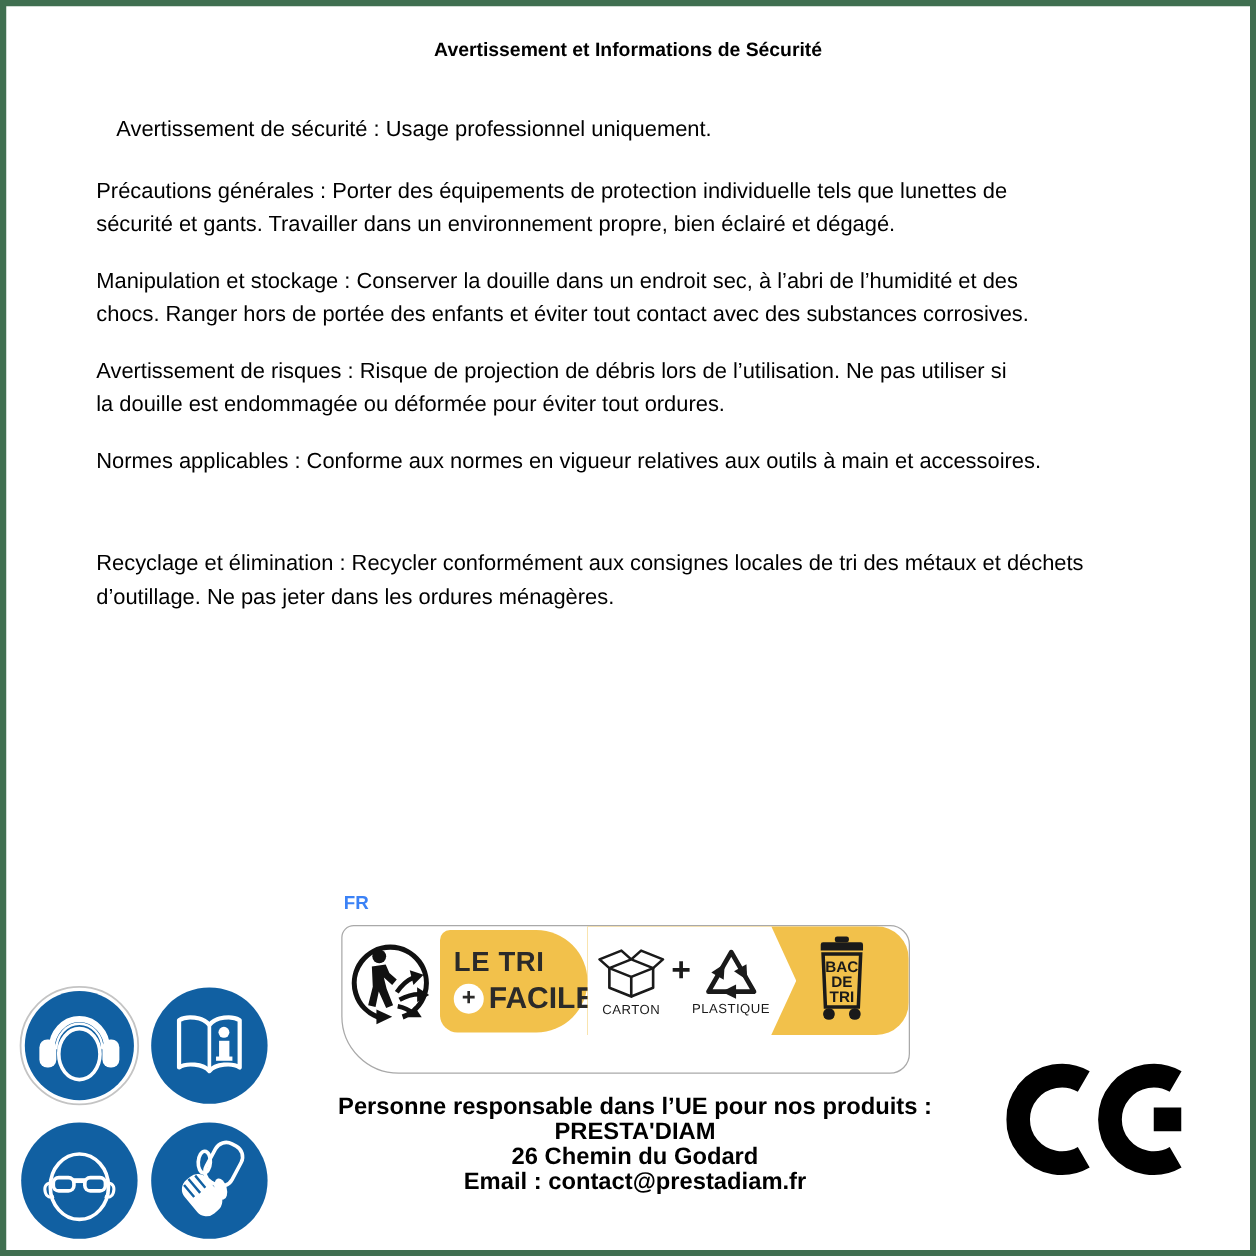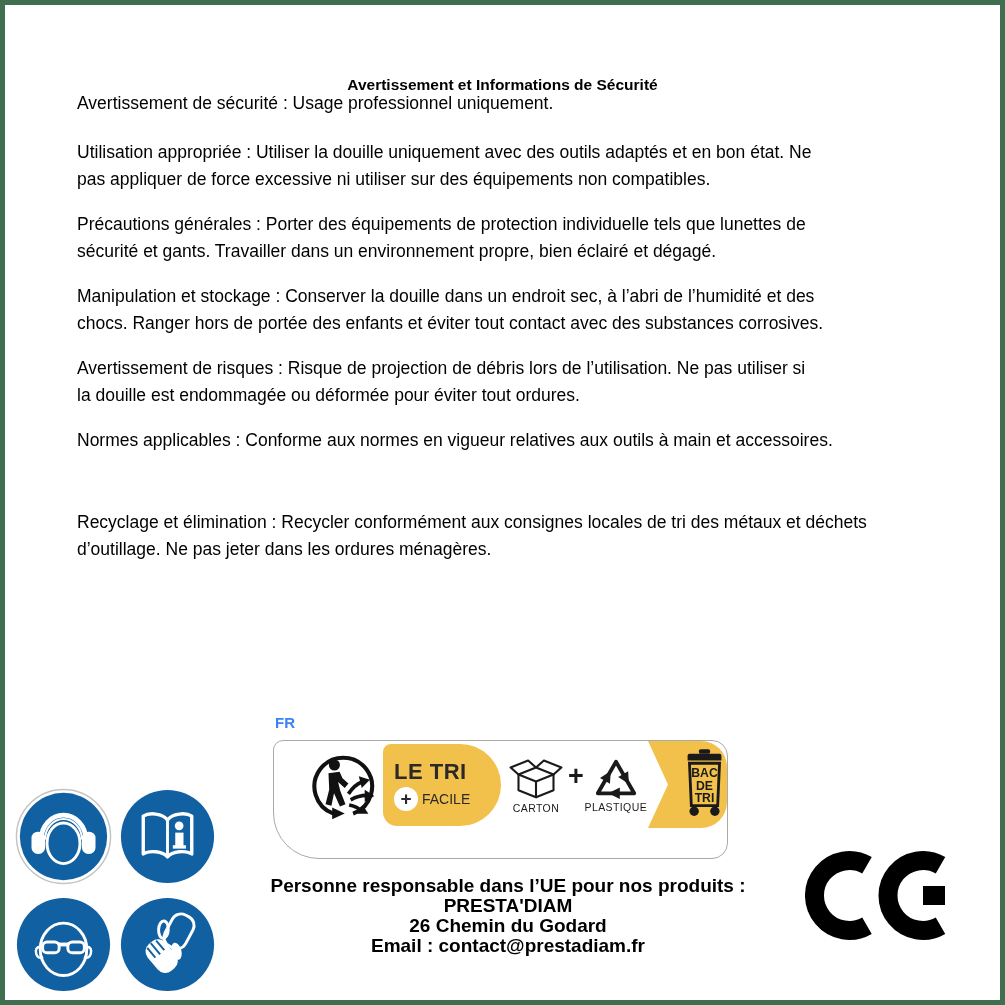--- a/index.html
+++ b/index.html
@@ -3,59 +3,59 @@
 <meta charset="utf-8">
 <style>
   html,body{margin:0;padding:0;}
   body{
     width:1005px;height:1005px;position:relative;background:#fff;
     border:5px solid #406F50;box-sizing:border-box;
     font-family:"Liberation Sans",sans-serif;color:#000;overflow:hidden;
   }
   .page-title{
     position:absolute;top:27px;left:0;right:0;text-align:center;
-    font-weight:bold;font-size:15.5px;margin-top:44px;
+    font-weight:bold;font-size:15.5px;
   }
   .content{
     position:absolute;left:72px;top:85px;width:910px;
     font-size:17.5px;line-height:27px;
   }
   .content p{margin:0 0 18px;white-space:pre-line;}
-  .content p.p-first{margin-bottom:22px;}
+  .content p.p-first{margin-bottom:22px;margin-left:16px;}
   .content p.p-recycle{margin-top:55px;}
 
   
   .pictos{
     position:absolute;left:10px;top:783px;
     display:grid;grid-template-columns:97px 97px;gap:11px 7px;
   }
   .picto svg{display:block;width:97px;height:97px;}
 
   
   .fr-code{position:absolute;left:270px;top:709px;font-weight:bold;font-size:15px;color:#3b82f6;}
   .infotri{
     position:absolute;left:268px;top:735px;width:455px;height:119px;
     background:#fff;border:1.5px solid #a9a9a9;box-sizing:border-box;
-    border-radius:10px 16px 16px 46px;overflow:hidden;padding-left:31px;
+    border-radius:10px 16px 16px 46px;overflow:hidden;
   }
   .infotri-row1{display:flex;height:87px;align-items:center;}
   .triman-wrap{width:78px;display:flex;justify-content:center;align-items:center;}
   .banner{
     width:118px;height:82px;background:#F2C14B;border-radius:8px 41px 41px 14px;
     display:flex;flex-direction:column;justify-content:center;
     padding-left:11px;box-sizing:border-box;color:#2B2A29;flex-shrink:0;
   }
   .banner-top{font-weight:bold;font-size:22px;letter-spacing:.5px;}
   .banner-bottom{display:flex;align-items:center;gap:4px;margin-top:2px;}
   .plus-circle{
     width:24px;height:24px;border-radius:50%;background:#fff;flex-shrink:0;
     display:flex;align-items:center;justify-content:center;
     font-weight:bold;font-size:19px;line-height:1;
   }
-  .banner-facile{font-weight:normal;font-size:14px;text-align:right;}
+  .banner-facile{font-weight:bold;font-size:24px;text-align:right;}
   .mid{
     flex:1;height:87px;position:relative;background:#F2C14B;
     border-radius:0 26px 26px 0;
   }
   .mid-white{
     position:absolute;left:0;top:0;bottom:0;width:167px;background:#fff;
     clip-path:polygon(0 0,147px 0,167px 50%,147px 100%,0 100%);
     display:flex;align-items:center;padding-left:4px;box-sizing:border-box;
   }
   .mat{display:flex;flex-direction:column;align-items:center;width:62px;}
@@ -73,22 +73,20 @@
   }
   .ce{position:absolute;left:800px;top:842px;}
 </style>
 </head>
 <body>
 
 <div class="page-title">Avertissement et Informations de Sécurité</div>
 
 <div class="content">
   <p class="p-first">Avertissement de sécurité : Usage professionnel uniquement.</p>
-  <p>Utilisation appropriée : Utiliser la douille uniquement avec des outils adaptés et en bon état. Ne
-pas appliquer de force excessive ni utiliser sur des équipements non compatibles.</p>
   <p>Précautions générales : Porter des équipements de protection individuelle tels que lunettes de
 sécurité et gants. Travailler dans un environnement propre, bien éclairé et dégagé.</p>
   <p>Manipulation et stockage : Conserver la douille dans un endroit sec, à l’abri de l’humidité et des
 chocs. Ranger hors de portée des enfants et éviter tout contact avec des substances corrosives.</p>
   <p>Avertissement de risques : Risque de projection de débris lors de l’utilisation. Ne pas utiliser si
 la douille est endommagée ou déformée pour éviter tout ordures.</p>
   <p>Normes applicables : Conforme aux normes en vigueur relatives aux outils à main et accessoires.</p>
   <p class="p-recycle">Recyclage et élimination : Recycler conformément aux consignes locales de tri des métaux et déchets
 d’outillage. Ne pas jeter dans les ordures ménagères.</p>
 </div>

